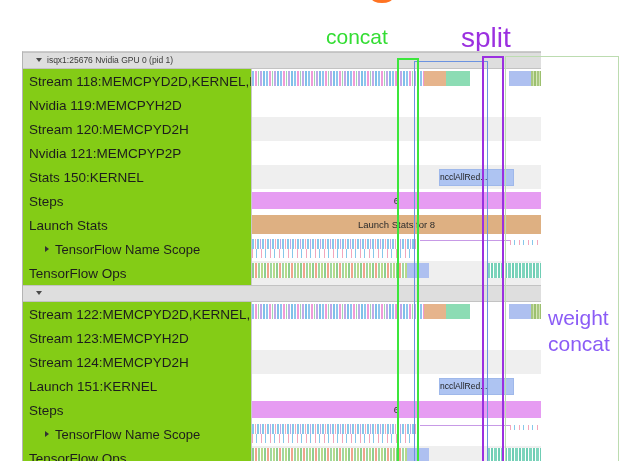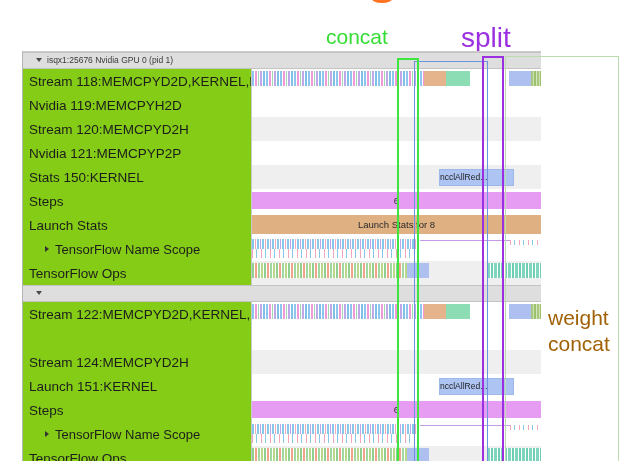--- a/index.html
+++ b/index.html
@@ -7,21 +7,21 @@
     width:622px;height:461px;position:relative;overflow:hidden;
     font-family:"Liberation Sans","DejaVu Sans",sans-serif;
     -webkit-font-smoothing:antialiased;
   }
 
   
   .annot{position:absolute;font-weight:400;white-space:nowrap;}
   #annot-concat{left:326px;top:25px;font-size:21px;color:#33dd33;}
   #annot-split{left:461px;top:22px;font-size:28px;color:#9b30e0;}
   #annot-nccl{left:424px;top:105px;font-size:21px;color:#5588dd;}
-  #annot-weight-update{left:548px;top:305px;font-size:21px;color:#a16207;line-height:26px;}
+  #annot-weight-update{left:548px;top:305px;font-size:21px;color:#8b5cf6;line-height:26px;}
   #annot-weight-update span{display:block;}
 
   
   #annot-orange-blob{
     position:absolute;left:371px;top:-8px;width:22px;height:11px;
     background:#ff7322;border-radius:50%;
   }
 
   
   #trace-panel{
@@ -251,20 +251,21 @@
     <div class="track plain">
       <div class="blk h16 ticks-mixed" style="left:0px;width:172px;"></div>
       <div class="blk h16 solid-tan" style="left:172px;width:22px;"></div>
       <div class="blk h16 solid-green" style="left:194px;width:24px;"></div>
       <div class="blk h16 solid-blue" style="left:257px;width:22px;"></div>
       <div class="blk h16 ticks-olive" style="left:279px;width:102px;"></div>
     </div>
   </div>
 
   <div class="row">
+    <div class="label">Stream 123:MEMCPYH2D</div>
     <div class="track plain"></div>
   </div>
 
   <div class="row">
     <div class="label">Stream 124:MEMCPYD2H</div>
     <div class="track alt"></div>
   </div>
 
   <div class="row">
     <div class="label">Launch 151:KERNEL</div>

